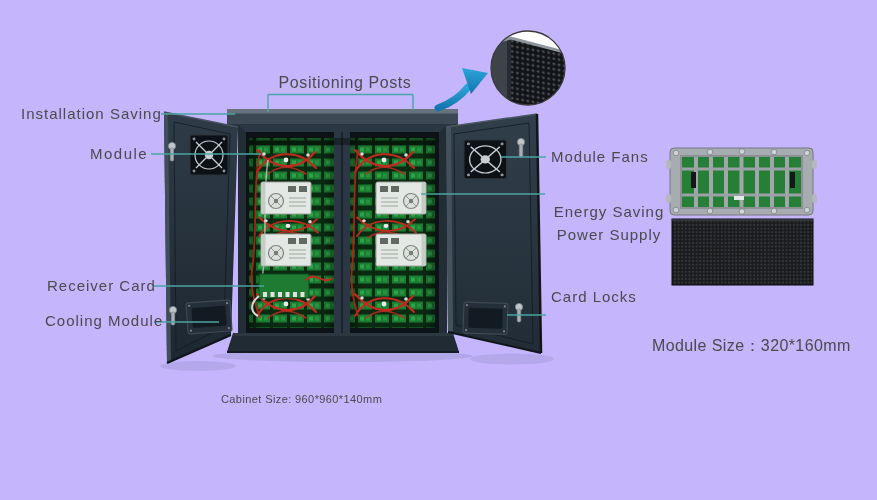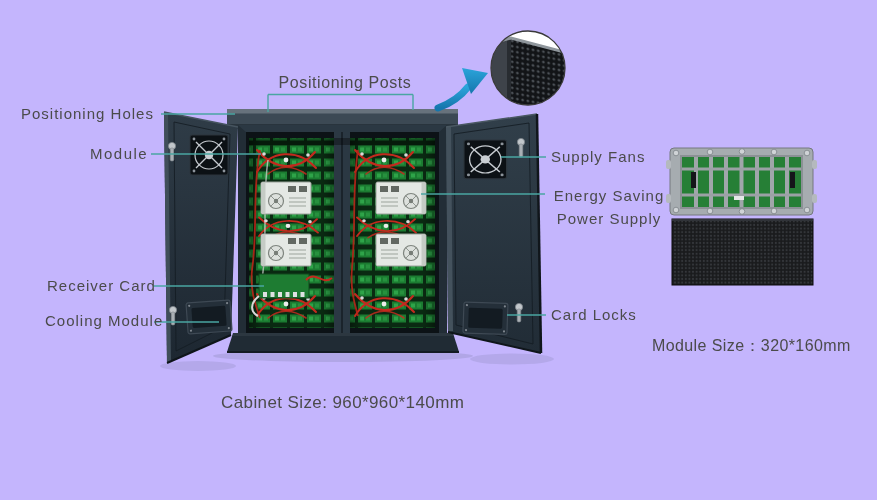--- a/index.html
+++ b/index.html
@@ -9,21 +9,21 @@
   }
   .art{position:absolute;left:0;top:0;width:877px;height:500px;}
   .callout{
     position:absolute;color:#4b4b4b;font-size:15px;letter-spacing:1px;
     white-space:nowrap;line-height:1.25;
   }
   .callout.big{font-size:16px;letter-spacing:0.6px;}
   .caption{
     position:absolute;color:#4b4b4b;font-size:16px;letter-spacing:0.4px;white-space:nowrap;
   }
-  .caption.cab{font-size:17px;}
+  .caption.cab{font-size:11px;}
   .center{text-align:center;}
   .two-line{line-height:23px;}
 </style>
 </head>
 <body>
 
 <div class="stage">
 
 <svg class="art" viewBox="0 0 877 500" xmlns="http://www.w3.org/2000/svg">
   <defs>
@@ -259,34 +259,34 @@
     <path d="M501,157 H546"></path>
     <path d="M421,194 H545"></path>
     <path d="M153,286 H264"></path>
     <path d="M154,322 H219"></path>
     <path d="M507,315 H546"></path>
   </g>
 </svg>
 
   <div class="callout big center" style="left:272px;top:73px;width:146px;">Positioning Posts</div>
 
-  <div class="callout" style="left:21px;top:105px;">Positioning Holes</div>
+  <div class="callout" style="left:21px;top:105px;">Installation Saving</div>
 
   <div class="callout" style="left:90px;top:145px;letter-spacing:1.5px;">Module</div>
 
-  <div class="callout" style="left:551px;top:148px;">Supply Fans</div>
-
-  <div class="callout center two-line" style="left:545px;top:184px;width:128px;">
+  <div class="callout" style="left:551px;top:148px;">Module Fans</div>
+
+  <div class="callout center two-line" style="left:545px;top:200px;width:128px;">
     <div>Energy Saving</div>
     <div>Power Supply</div>
   </div>
 
   <div class="callout" style="left:47px;top:277px;">Receiver Card</div>
 
   <div class="callout" style="left:45px;top:312px;">Cooling Module</div>
 
-  <div class="callout" style="left:551px;top:306px;">Card Locks</div>
+  <div class="callout" style="left:551px;top:288px;">Card Locks</div>
 
   <div class="caption" style="left:652px;top:305px;margin-top:31px;">Module Size：320*160mm</div>
 
   <div class="caption cab" style="left:221px;top:393px;">Cabinet Size: 960*960*140mm</div>
 
 </div>
 
 </body></html>

